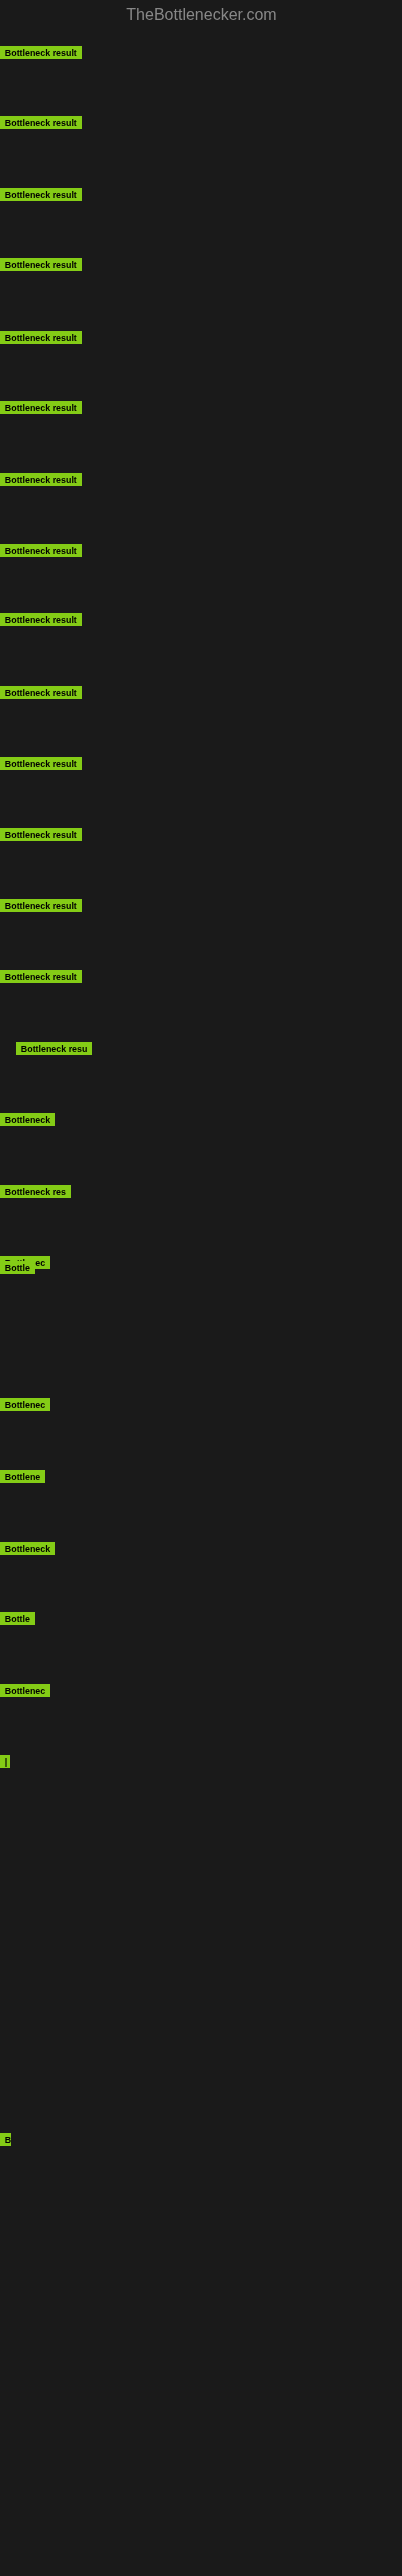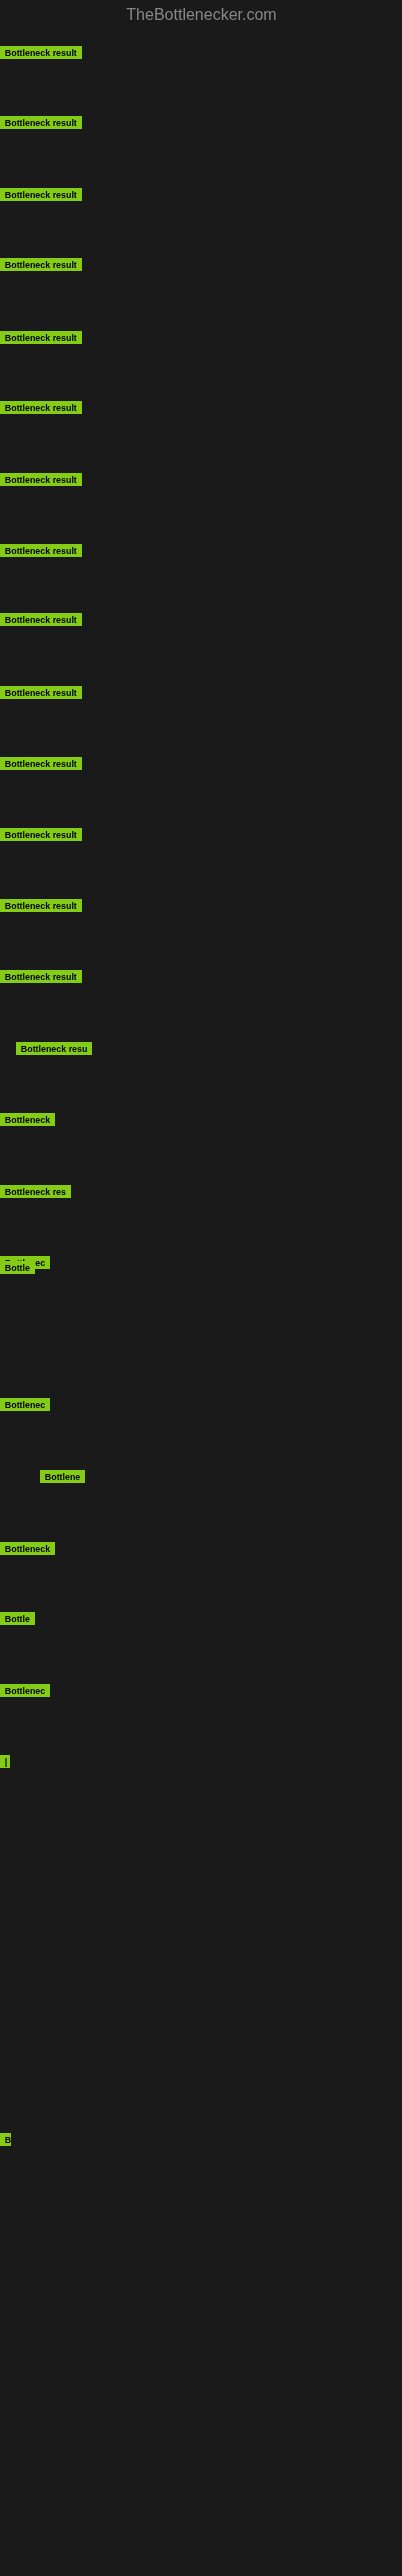--- a/index.html
+++ b/index.html
@@ -59,19 +59,19 @@
 <div class="bottleneck-item" style="top: 757px;"><span class="bottleneck-label" style="max-width: 139px;">Bottleneck result</span></div>
 <div class="bottleneck-item" style="top: 828px;"><span class="bottleneck-label" style="max-width: 137px;">Bottleneck result</span></div>
 <div class="bottleneck-item" style="top: 899px;"><span class="bottleneck-label" style="max-width: 134px;">Bottleneck result</span></div>
 <div class="bottleneck-item" style="top: 970px;"><span class="bottleneck-label" style="max-width: 132px;">Bottleneck result</span></div>
 <div class="bottleneck-item" style="top: 1042px; margin-left: 16px;"><span class="bottleneck-label" style="max-width: 113px;">Bottleneck resu</span></div>
 <div class="bottleneck-item" style="top: 1113px;"><span class="bottleneck-label" style="max-width: 72px;">Bottleneck</span></div>
 <div class="bottleneck-item" style="top: 1185px;"><span class="bottleneck-label" style="max-width: 97px; text-align: right;">Bottleneck res</span></div>
 <div class="bottleneck-item" style="top: 1256px;"><span class="bottleneck-label" style="max-width: 64px;">Bottlenec</span></div>
 <div class="bottleneck-item" style="top: 1261px;"><span class="bottleneck-label" style="max-width: 44px;">Bottle</span></div>
 <div class="bottleneck-item" style="top: 1398px;"><span class="bottleneck-label" style="max-width: 64px;">Bottlenec</span></div>
-<div class="bottleneck-item" style="top: 1470px;"><span class="bottleneck-label" style="max-width: 56px; margin-left: 40px;">Bottlene</span></div>
+<div class="bottleneck-item" style="top: 1470px;"><span class="bottleneck-label" style="max-width: 56px;">Bottlene</span></div>
 <div class="bottleneck-item" style="top: 1542px;"><span class="bottleneck-label" style="max-width: 72px;">Bottleneck</span></div>
 <div class="bottleneck-item" style="top: 1612px;"><span class="bottleneck-label" style="max-width: 39px;">Bottle</span></div>
 <div class="bottleneck-item" style="top: 1684px;"><span class="bottleneck-label" style="max-width: 64px;">Bottlenec</span></div>
 <div class="bottleneck-item" style="top: 1755px;"><span class="bottleneck-label" style="max-width: 9.7px;">|</span></div>
 <div class="bottleneck-item" style="top: 2133px;"><span class="bottleneck-label" style="max-width: 11.3px;">B</span></div>
 
 
 </body></html>

